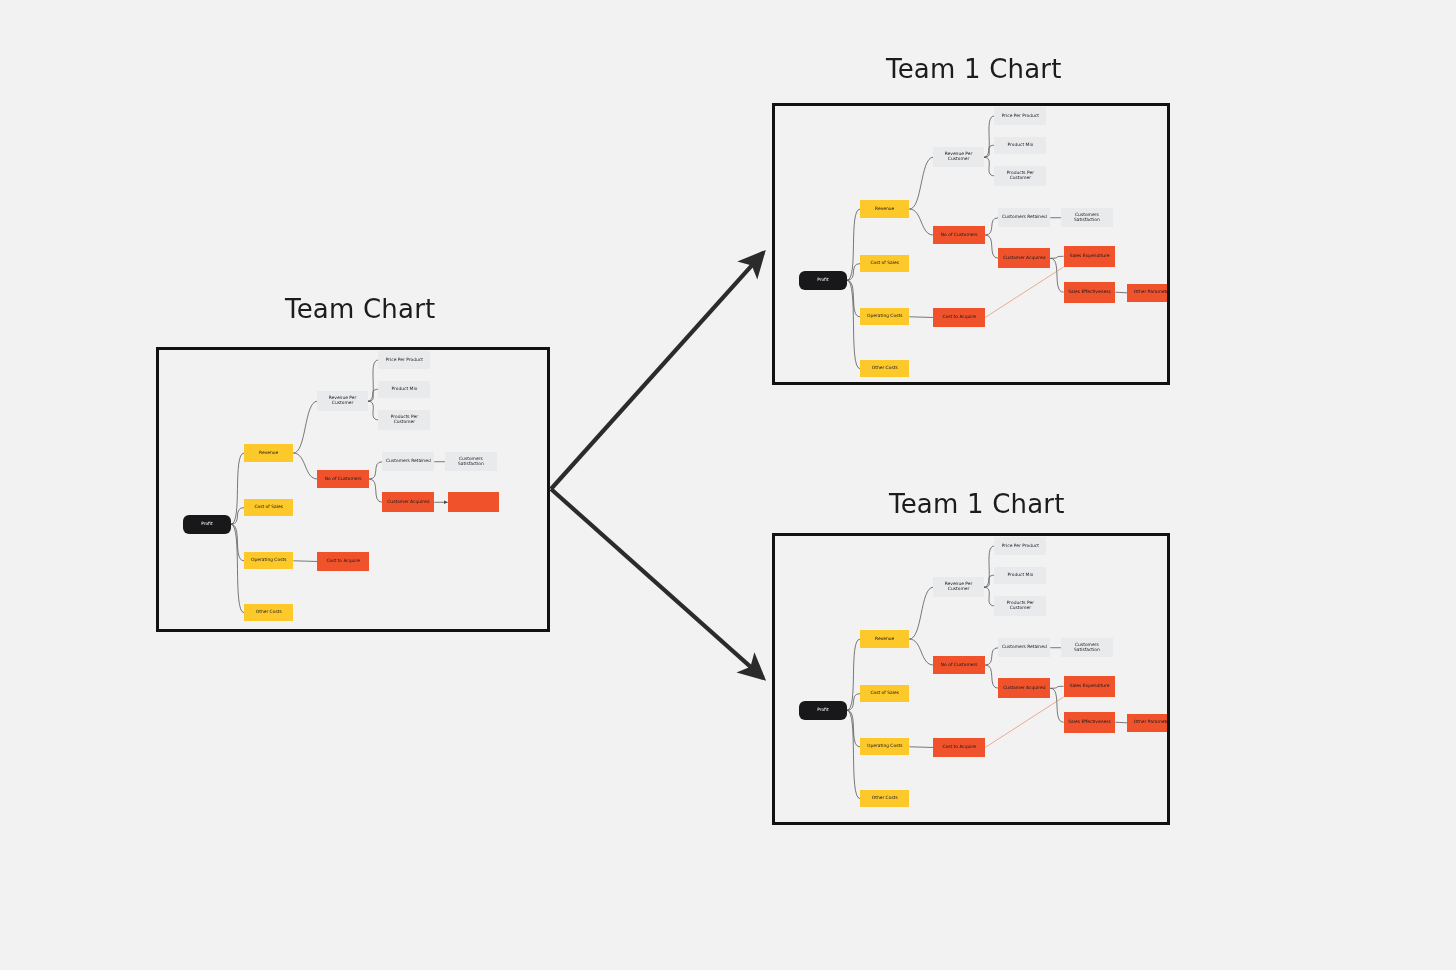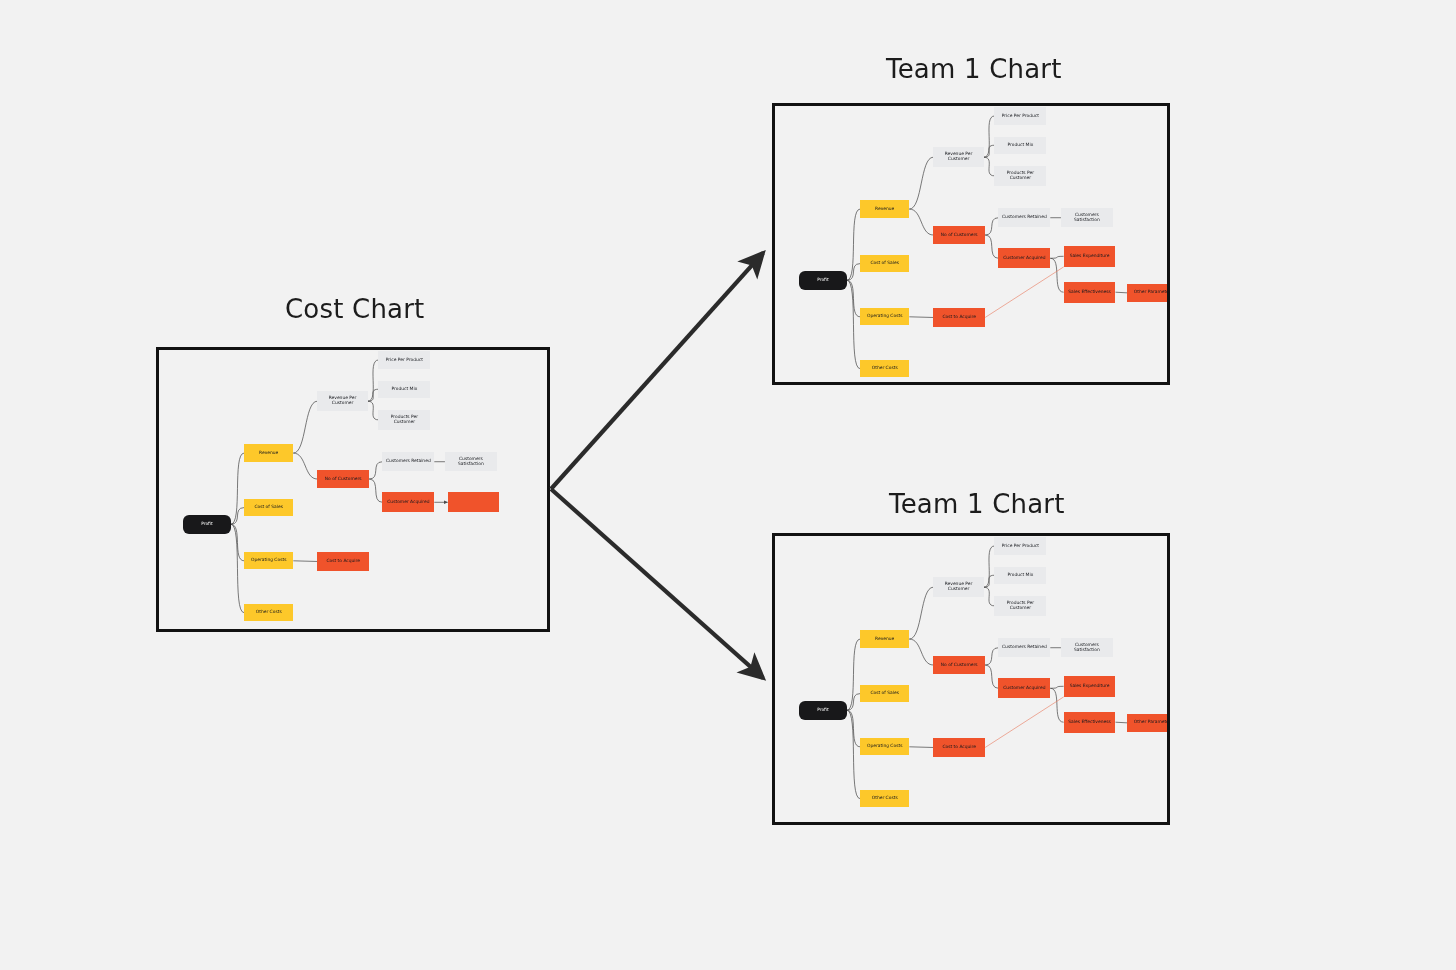--- a/index.html
+++ b/index.html
@@ -78,21 +78,21 @@
     width: 1456px;
     height: 970px;
     pointer-events: none;
   }
 </style>
 </head>
 <body>
 
 <div id="stage">
 
-  <div class="panel-title" style="left:285px; top:294px;">Cost Chart</div>
+  <div class="panel-title" style="left:285px; top:294px;">Team Chart</div>
   <div class="panel-title" style="left:886px; top:54px;">Team 1 Chart</div>
   <div class="panel-title" style="left:889px; top:489px;">Team 1 Chart</div>
 
   <div class="panel" id="panel-core" style="left:156px; top:347px; width:394px; height:285px;">
     <div class="panel-canvas">
         <svg width="394" height="285" viewBox="0 0 592.4812030075187 428.57142857142856">
           <defs>
             <marker id="tip-core" markerWidth="6" markerHeight="6" refX="5" refY="3" orient="auto">
               <path d="M0,0.6 L5.4,3 L0,5.4 Z" fill="#4a4a4a"></path>
             </marker>

